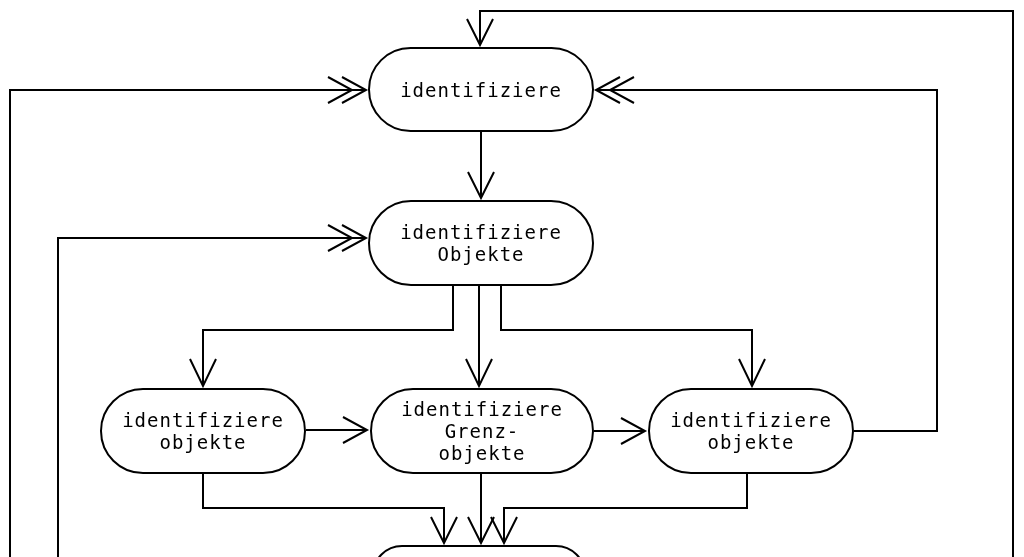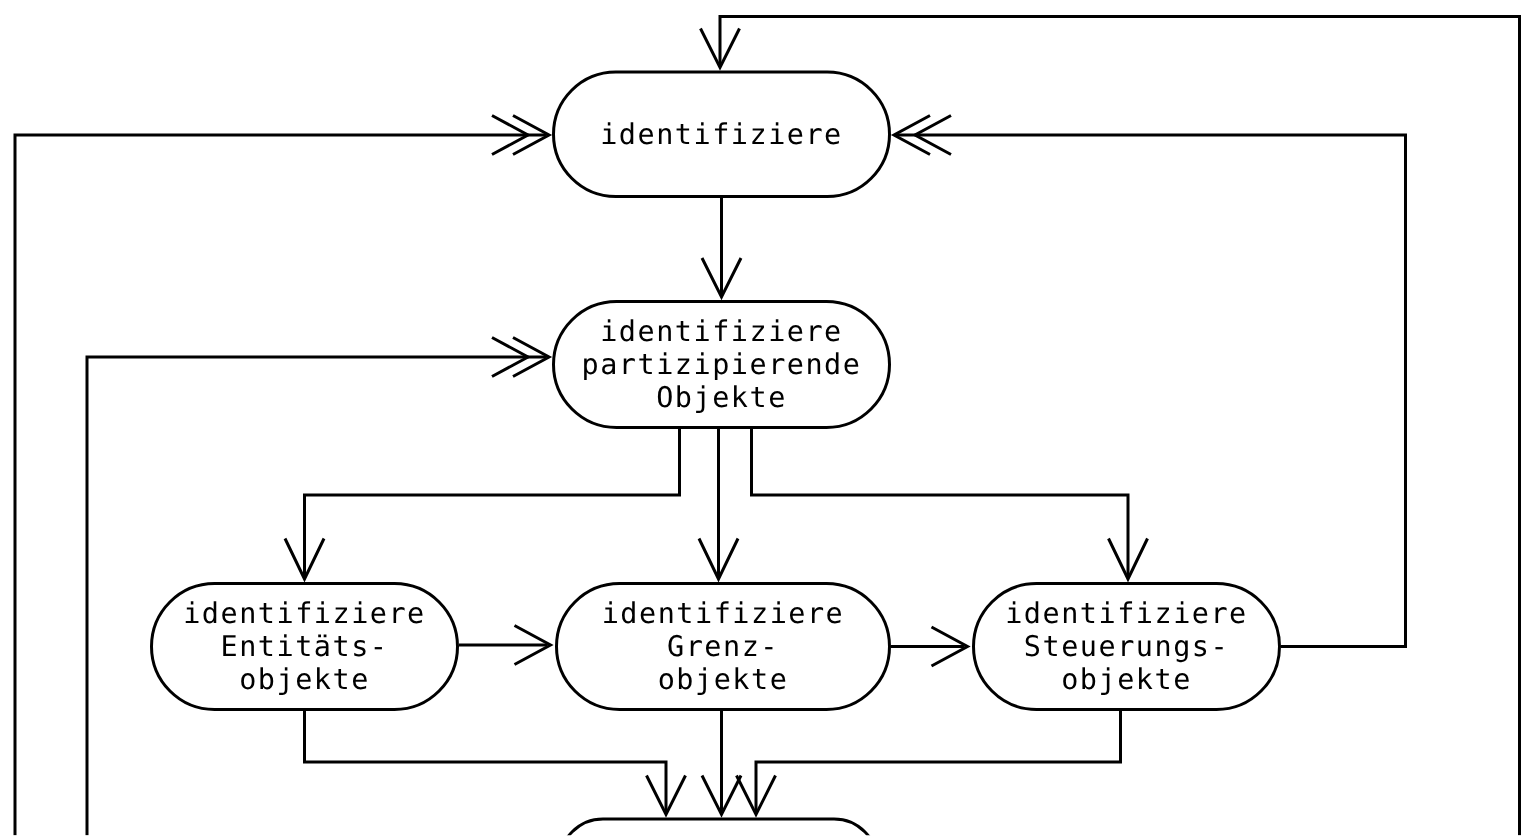--- a/index.html
+++ b/index.html
@@ -128,37 +128,34 @@
       <path class="edge" d="M 491 517 L 504 543 L 517 517"></path>
     </g>
   </svg>
 
   <div class="node" id="node-anwendungsfaelle">
     <span class="line">identifiziere</span>
   </div>
 
   <div class="node" id="node-partizipierende">
     <span class="line">identifiziere</span>
-    <span class="line">partizipierende</span>
     <span class="line">Objekte</span>
   </div>
 
   <div class="node" id="node-entitaets">
     <span class="line">identifiziere</span>
-    <span class="line">Entitäts-</span>
     <span class="line">objekte</span>
   </div>
 
   <div class="node" id="node-grenz">
     <span class="line">identifiziere</span>
     <span class="line">Grenz-</span>
     <span class="line">objekte</span>
   </div>
 
   <div class="node" id="node-steuerungs">
     <span class="line">identifiziere</span>
-    <span class="line">Steuerungs-</span>
     <span class="line">objekte</span>
   </div>
 
   <div class="node" id="node-bottom-partial"></div>
 
 </div>
 
 </body></html>

